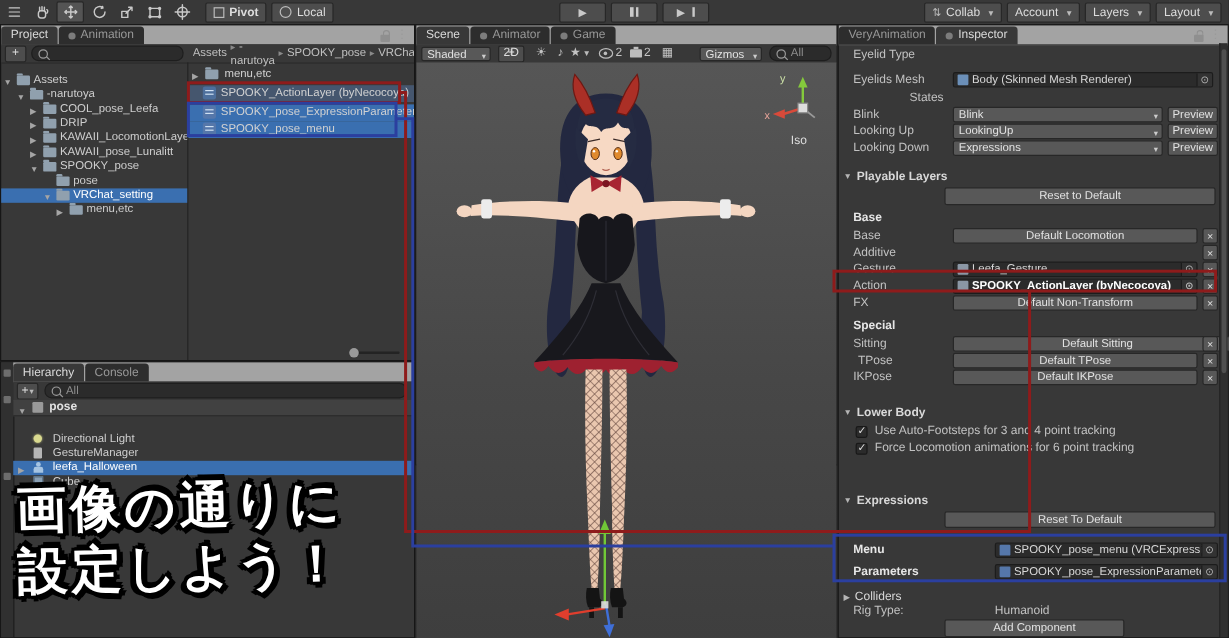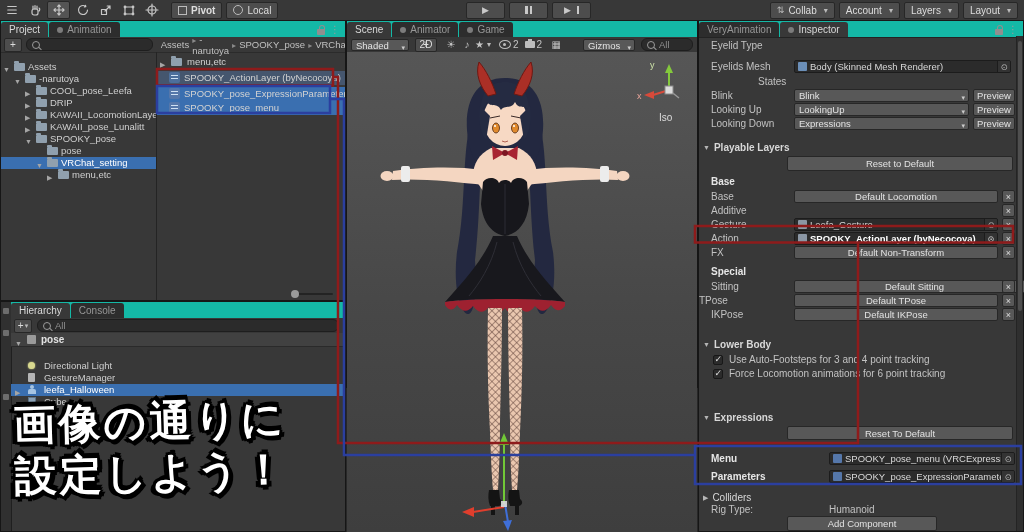--- a/index.html
+++ b/index.html
@@ -13,21 +13,21 @@
   .toolbtn.sel{background:#545454;border:1px solid #272727;}
   .toolbtn svg{stroke:#c8c8c8;fill:none;stroke-width:1.2;stroke-linecap:round;stroke-linejoin:round;}
   .tbbtn{height:15px;background:#4d4d4d;border:1px solid #272727;border-radius:2px;color:#ddd;
          display:flex;align-items:center;padding:0 6px;gap:4px;font-size:10px;margin:0 2px;white-space:nowrap;}
   .carw::after{content:"▾";font-size:8px;color:#bbb;margin-left:3px;}
   .pausebars{display:inline-flex;gap:2px;}
   .pausebars i{width:2.5px;height:8px;background:#c9c9c9;}
   .stepbar{width:2px;height:8px;background:#c9c9c9;margin-left:2px;}
   .playglyph{color:#c9c9c9;font-size:9px;}
   
-  .tabstrip{position:absolute;left:0;right:0;top:0;height:16px;background:#14b8a6;display:flex;
+  .tabstrip{position:absolute;left:0;right:0;top:0;height:16px;background:#a3a3a3;display:flex;
             align-items:flex-end;border-bottom:1px solid #232323;}
   .tab{height:15px;padding:0 8px;display:flex;align-items:center;gap:4px;background:#2d2d2d;color:#979797;
        border-radius:3px 3px 0 0;margin-right:1px;font-size:10px;white-space:nowrap;}
   .tab.active{background:#383838;color:#dadada;}
   .dot{width:6px;height:6px;border-radius:50%;background:#7c7c7c;display:inline-block;}
   .striright{margin-left:auto;display:flex;align-items:center;gap:5px;padding:0 5px 2px 0;}
   .i-lock{width:8px;height:6px;background:#8f8f8f;border-radius:1px;position:relative;display:inline-block;margin-top:4px;}
   .i-lock::before{content:"";position:absolute;top:-4px;left:1.5px;width:4px;height:4px;border:1.2px solid #8f8f8f;
                   border-bottom:none;border-radius:3px 3px 0 0;}
   .kebab{color:#9a9a9a;font-size:10px;line-height:1;}
@@ -558,21 +558,21 @@
   <div class="xbtn" style="left:303px;top:225px;"></div>
 
   <span class="bighdr" style="top:245px;">Special</span>
 
   <span class="ilabel" style="left:12px;top:259px;">Sitting</span>
   <div class="ubtn" style="left:95px;top:259px;width:241px;">
       <span>Default Sitting</span>
     </div>
   <div class="xbtn" style="left:303px;top:259px;"></div>
 
-  <span class="ilabel" style="left:0;top:273px;">TPose</span>
+  <span class="ilabel" style="left:16px;top:273px;">TPose</span>
   <div class="ubtn" style="left:95px;top:273px;width:204px;">
       <span>Default TPose</span>
     </div>
   <div class="xbtn" style="left:303px;top:273px;"></div>
 
   <span class="ilabel" style="left:12px;top:287px;">IKPose</span>
   <div class="ubtn" style="left:95px;top:287px;width:204px;">
       <span>Default IKPose</span>
     </div>
   <div class="xbtn" style="left:303px;top:287px;"></div>

